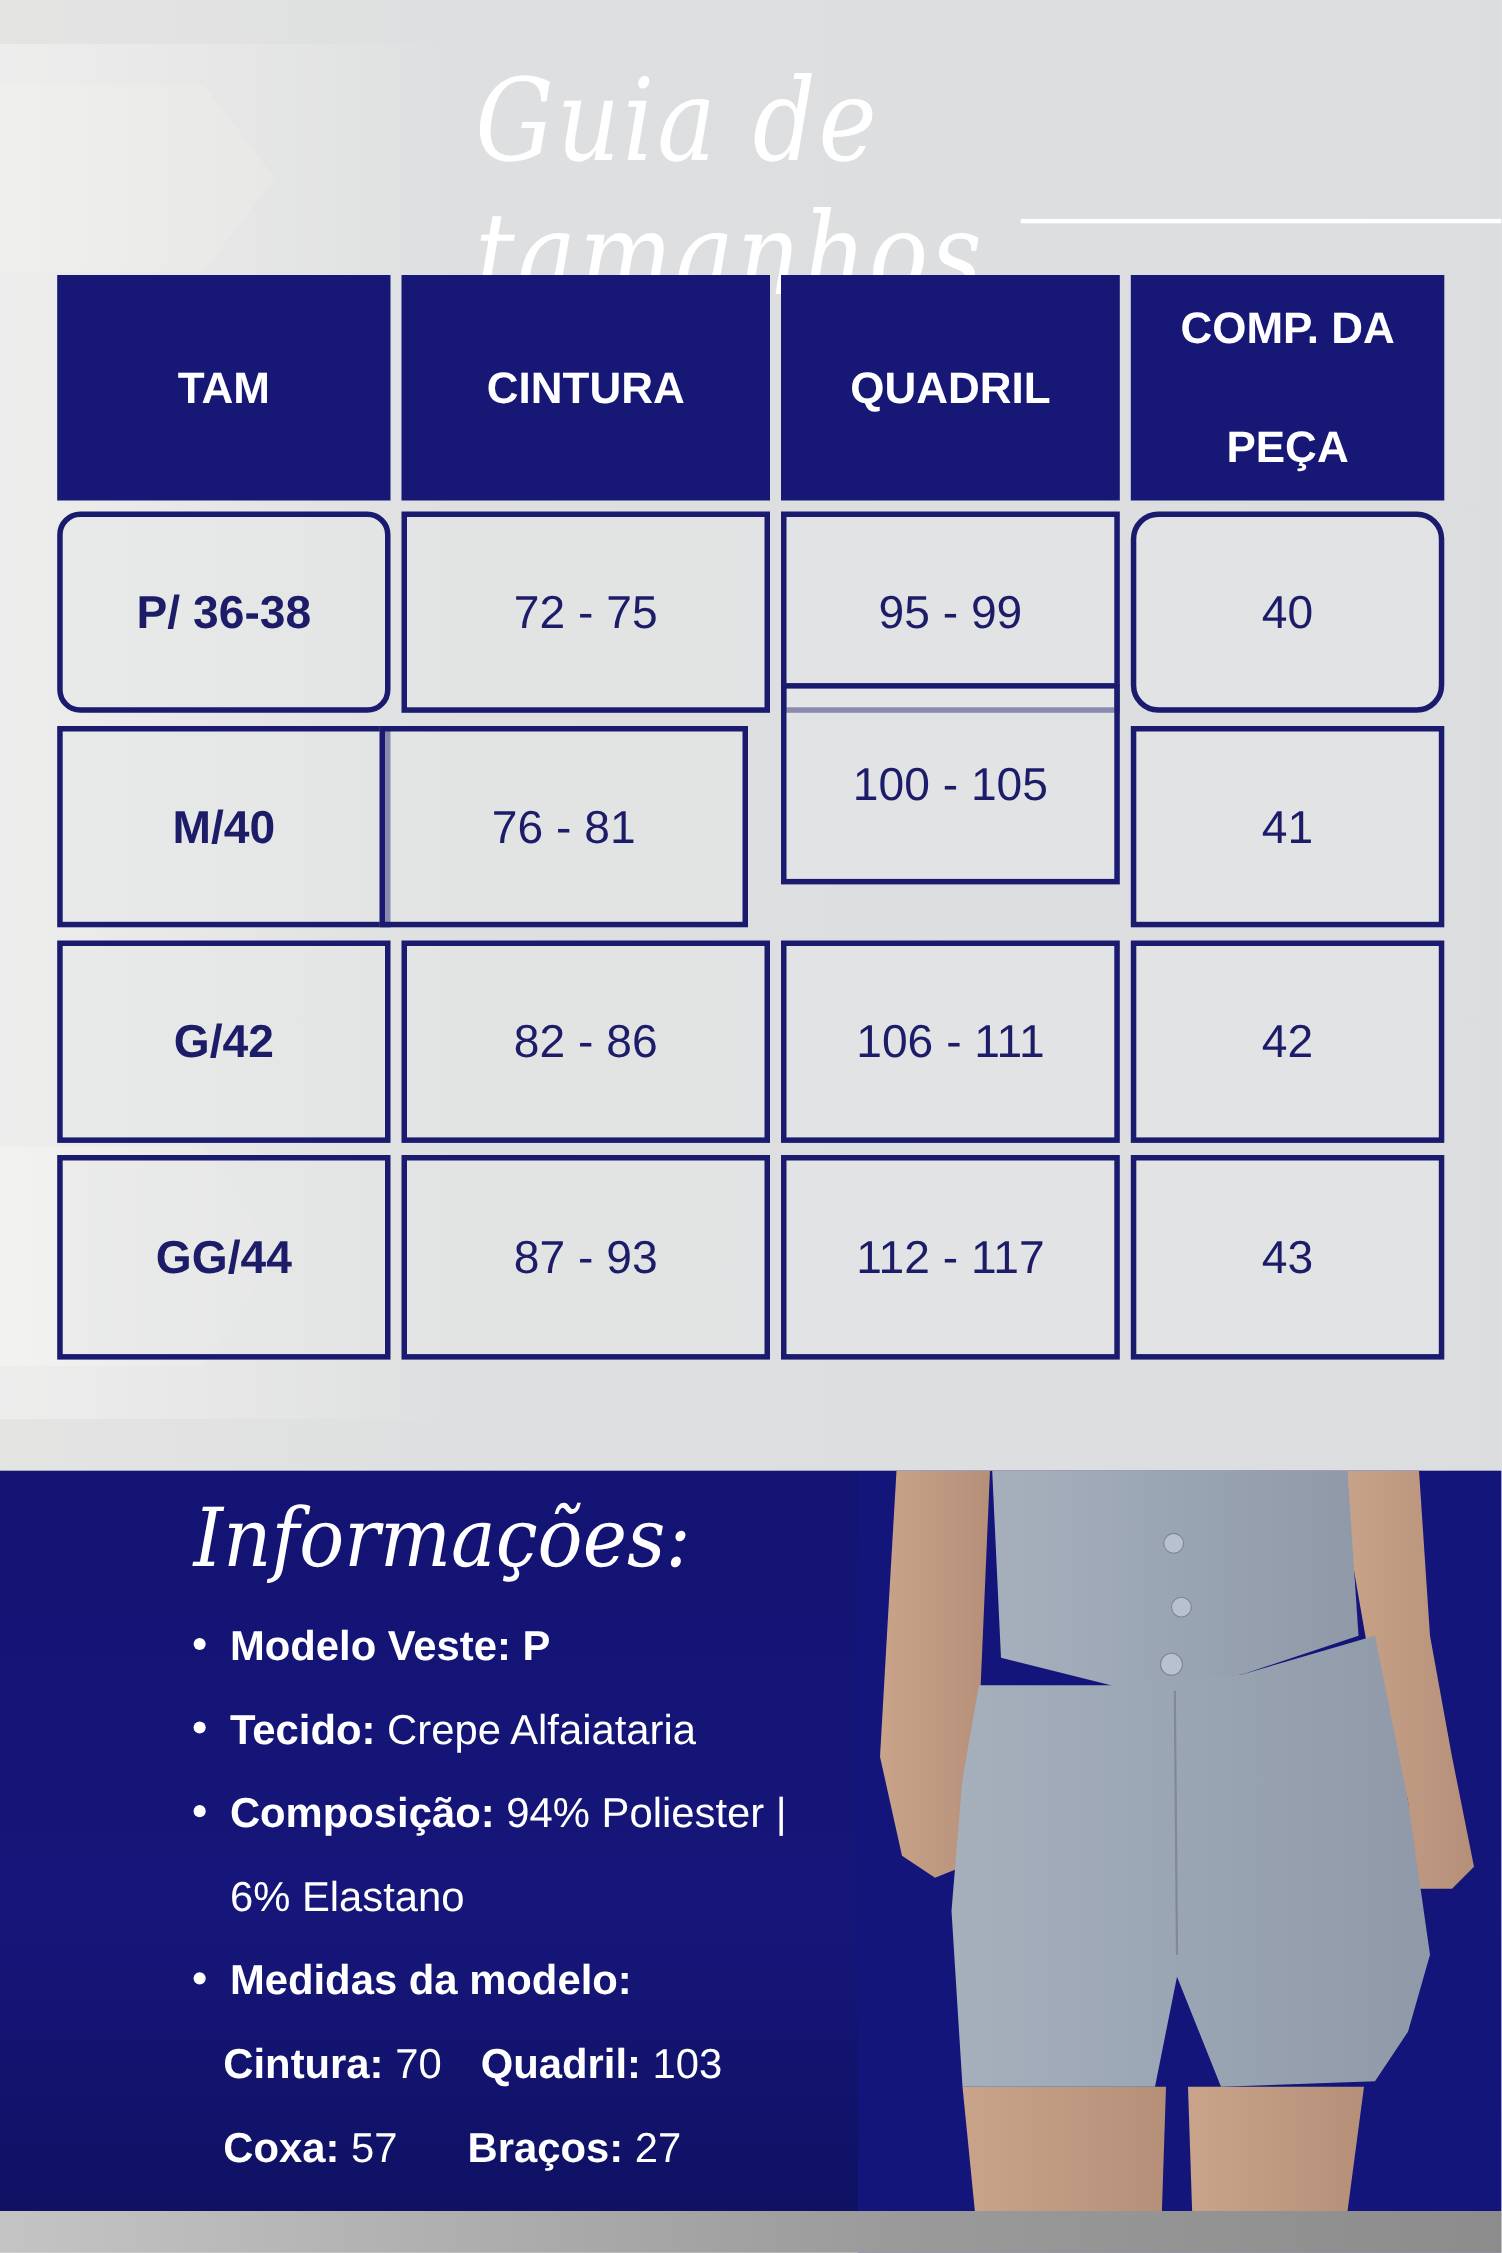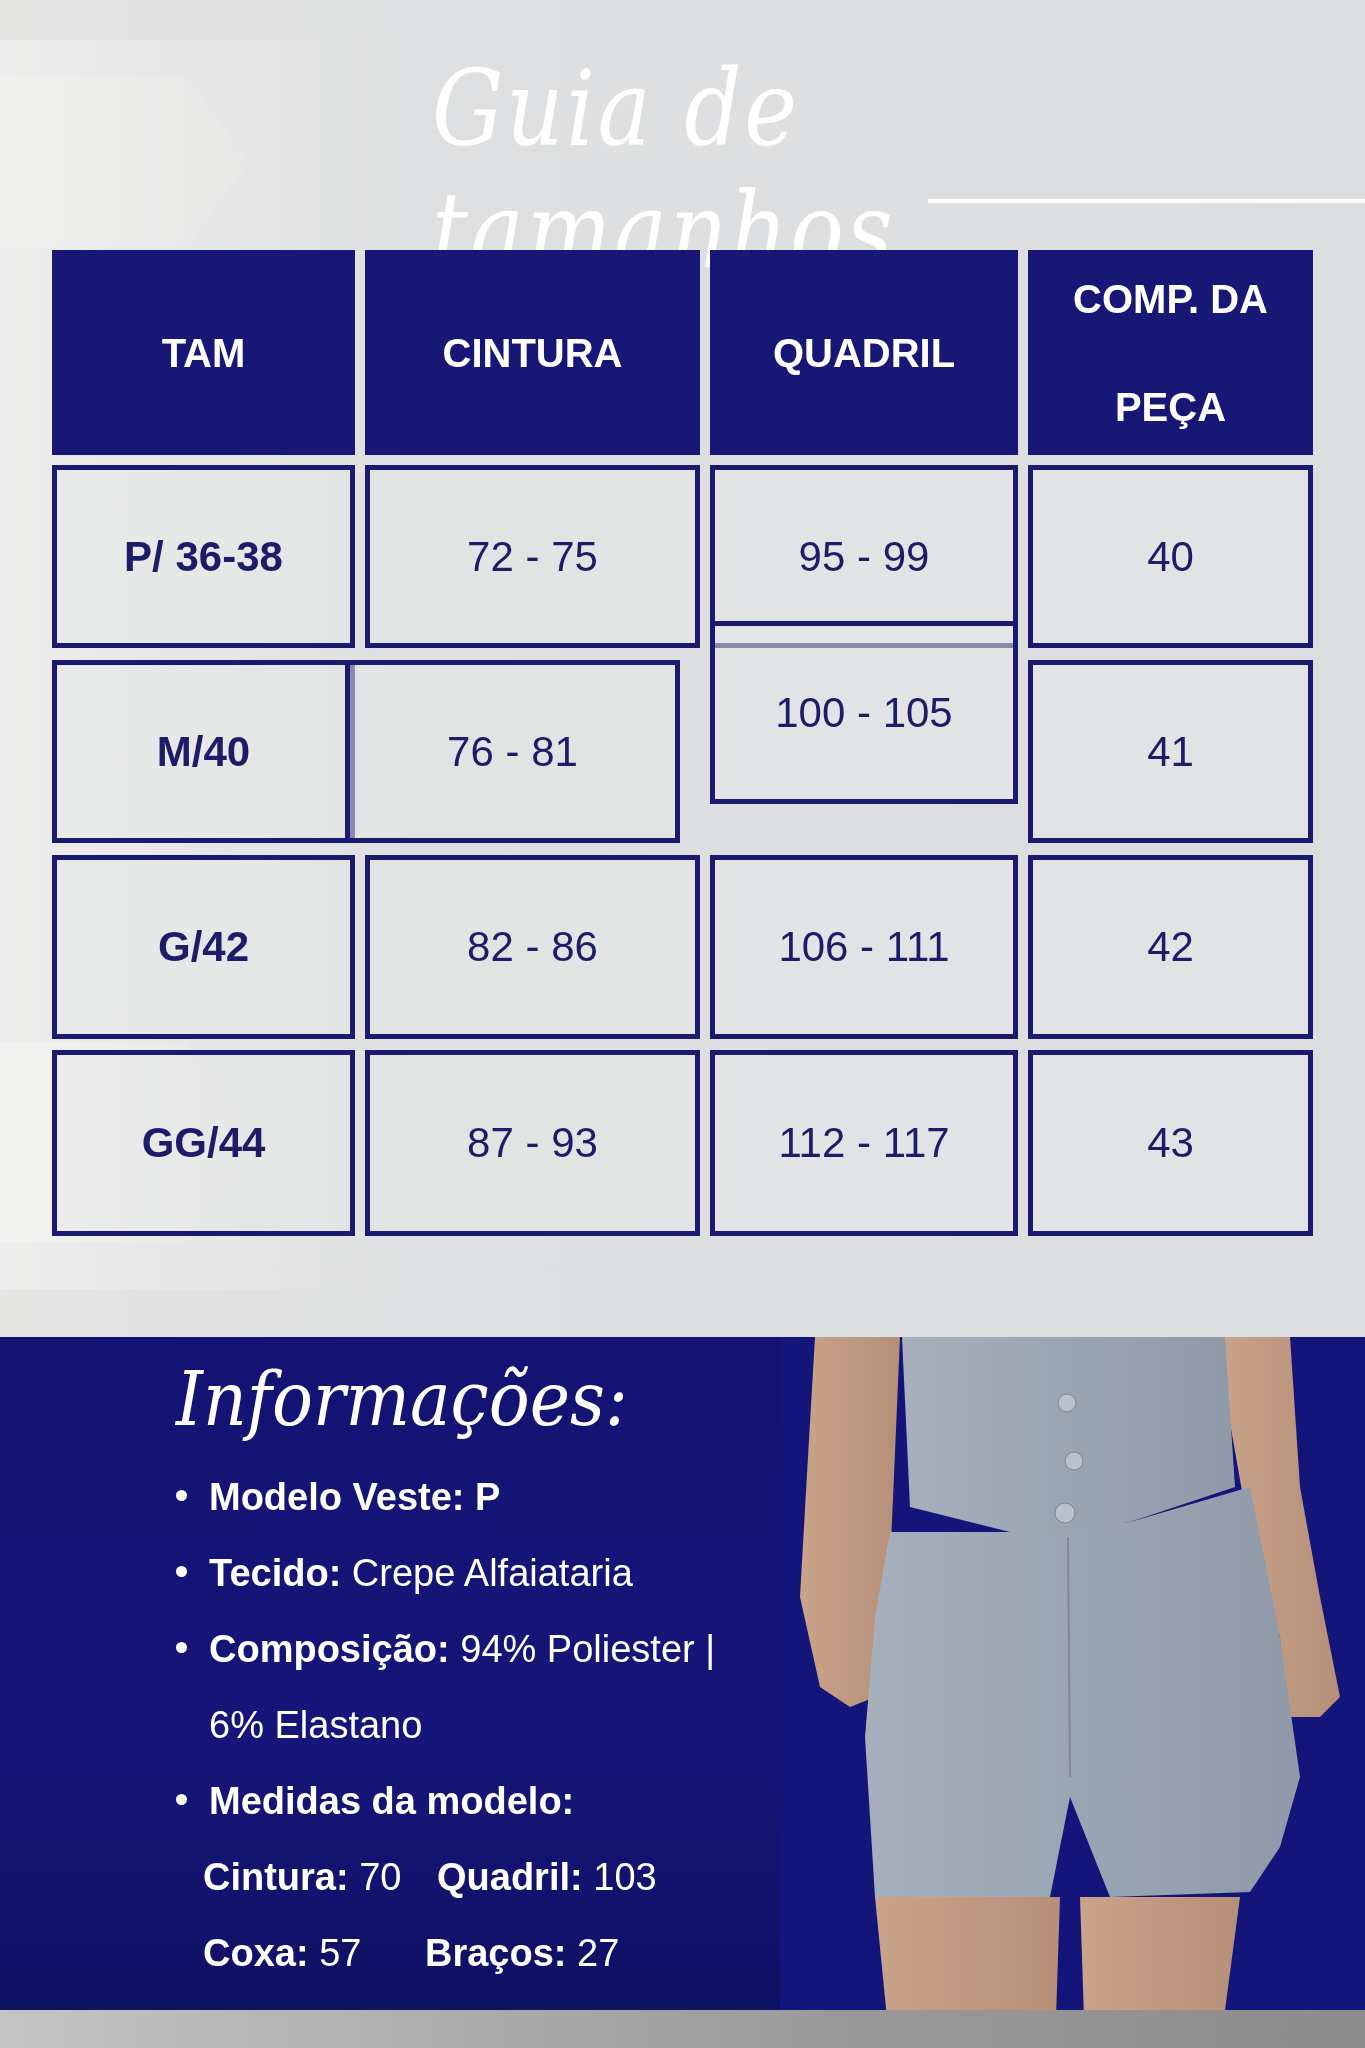--- a/index.html
+++ b/index.html
@@ -54,24 +54,24 @@
 <div class="title-line"></div>
 
 <div class="hcell" style="left:52px;top:250px;width:303px;height:205px;">TAM</div>
 <div class="hcell" style="left:365px;top:250px;width:335px;height:205px;">CINTURA</div>
 <div class="hcell" style="left:710px;top:250px;width:308px;height:205px;">QUADRIL</div>
 <div class="hcell" style="left:1028px;top:250px;width:285px;height:205px;flex-direction:column;gap:44px;">
   <span>COMP. DA</span>
   <span>PEÇA</span>
 </div>
 
-<div class="dcell size" style="left:52px;top:465px;width:303px;height:183px;">P/ 36-38</div>
+<div class="dcell size" style="left:52px;top:465px;width:303px;height:183px;border-radius:21px;">P/ 36-38</div>
 <div class="dcell" style="left:365px;top:465px;width:335px;height:183px;">72 - 75</div>
 <div class="dcell" style="left:710px;top:465px;width:308px;height:183px;">95 - 99</div>
-<div class="dcell" style="left:1028px;top:465px;width:285px;height:183px;">40</div>
+<div class="dcell" style="left:1028px;top:465px;width:285px;height:183px;border-radius:25px;">40</div>
 
 <div class="dcell size" style="left:52px;top:660px;width:303px;height:183px;">M/40</div>
 <div class="dcell" style="left:345px;top:660px;width:335px;height:183px;">76 - 81</div>
 <div class="dcell" style="left:710px;top:621px;width:308px;height:183px;">100 - 105</div>
 <div class="dcell" style="left:1028px;top:660px;width:285px;height:183px;">41</div>
 
 <div class="dcell size" style="left:52px;top:855px;width:303px;height:184px;">G/42</div>
 <div class="dcell" style="left:365px;top:855px;width:335px;height:184px;">82 - 86</div>
 <div class="dcell" style="left:710px;top:855px;width:308px;height:184px;">106 - 111</div>
 <div class="dcell" style="left:1028px;top:855px;width:285px;height:184px;">42</div>

